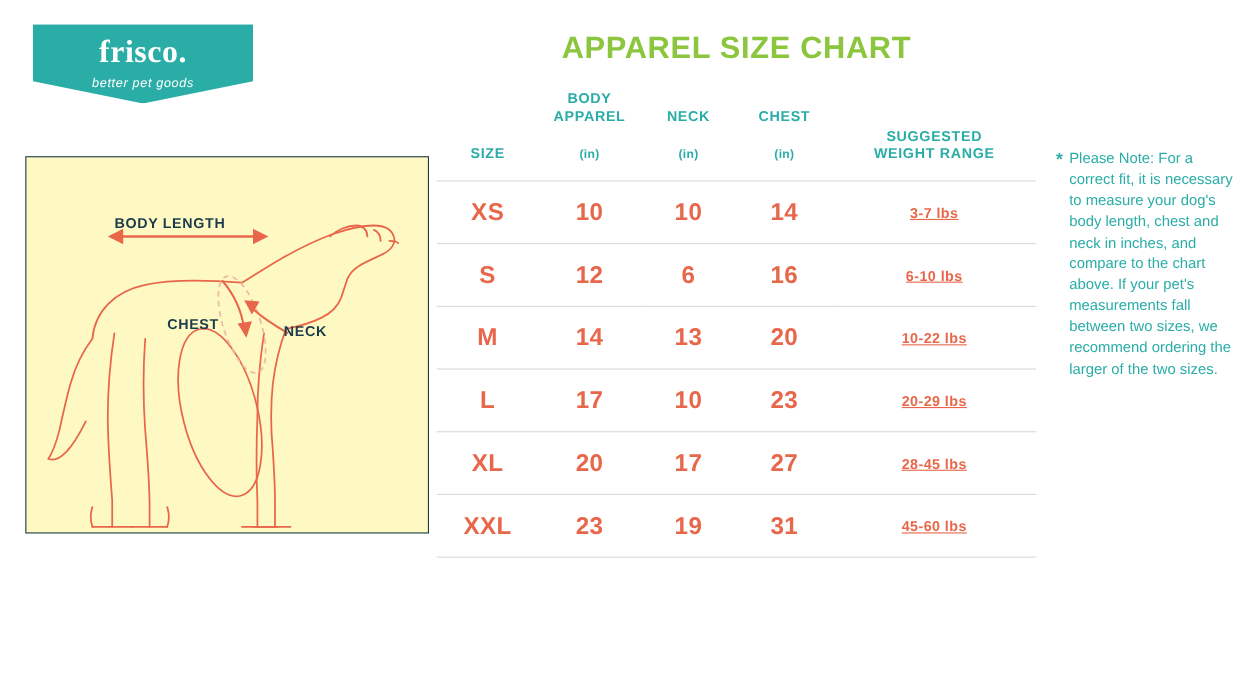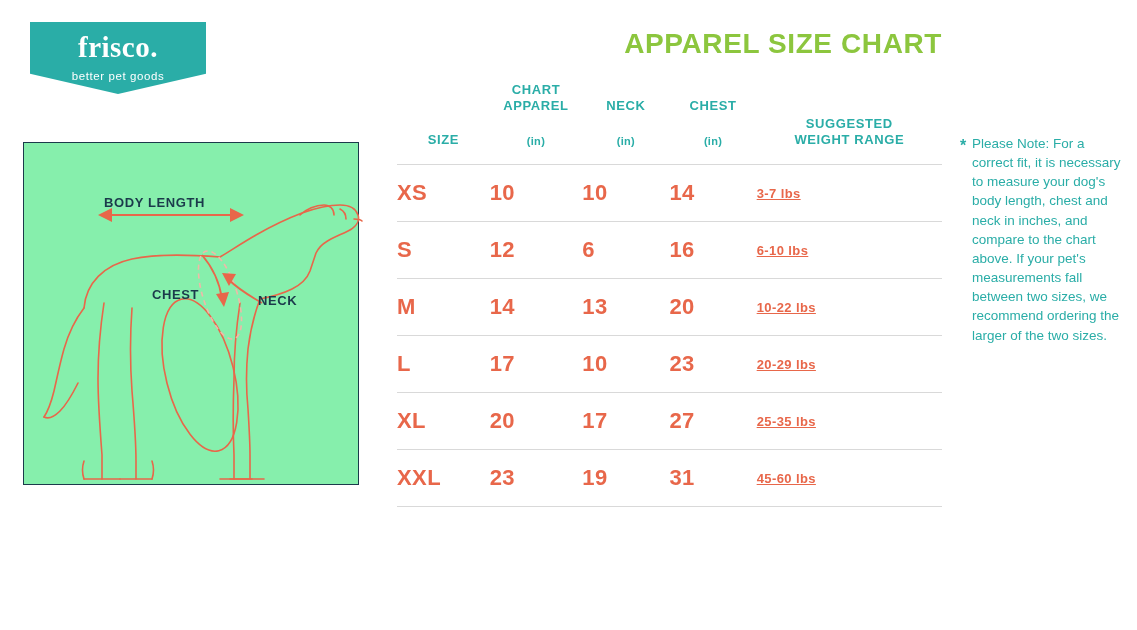--- a/index.html
+++ b/index.html
@@ -19,63 +19,64 @@
     position: relative;
     width: 1137px;
     height: 630px;
   }
 
   
   .brand-badge {
     position: absolute;
     left: 30px;
     top: 22px;
-    width: 176px;
+    width: 200px;
     height: 72px;
     background: #2aada7;
     color: #ffffff;
     -webkit-clip-path: polygon(0% 0%, 100% 0%, 100% 72%, 50% 100%, 0% 72%);
     clip-path: polygon(0% 0%, 100% 0%, 100% 72%, 50% 100%, 0% 72%);
     text-align: center;
   }
   .brand-name {
     font-family: "Liberation Serif", serif;
     font-size: 29px;
     font-weight: bold;
     letter-spacing: 0.5px;
     margin-top: 11px;
     line-height: 1;
   }
   .brand-tag {
     font-size: 11.5px;
     letter-spacing: 0.6px;
     margin-top: 9px;
     line-height: 1;
+    font-style: italic;
   }
 
   
   .illus-box {
     position: absolute;
     left: 23px;
     top: 142px;
-    width: 336px;
+    width: 367px;
     height: 343px;
     border: 1.5px solid #1b3a4b;
-    background: #86efac;
+    background: #fef9c3;
     box-sizing: border-box;
   }
   .illus-box svg { display: block; }
 
   
   .chart-title {
     position: absolute;
     left: 397px;
     top: 28px;
     width: 545px;
-    text-align: right;
+    text-align: center;
     font-size: 28px;
     font-weight: bold;
     letter-spacing: 0.6px;
     color: #8cc63e;
   }
 
   
   .size-table {
     position: absolute;
     left: 397px;
@@ -97,21 +98,21 @@
     display: block;
     font-size: 11px;
     font-weight: bold;
     letter-spacing: 0.3px;
     margin-top: 20px;
   }
   .size-table td {
     color: #e8674a;
     font-size: 22px;
     font-weight: bold;
-    text-align: left;
+    text-align: center;
     padding: 15px 0 15px 0;
     border-top: 1.3px solid #d9d9d9;
     letter-spacing: 0.4px;
   }
   .size-table tbody tr:last-child td {
     border-bottom: 1.3px solid #d9d9d9;
   }
   .col-size   { width: 17%; }
   .col-body   { width: 17%; }
   .col-neck   { width: 16%; }
@@ -222,21 +223,21 @@
         <col class="col-neck">
         <col class="col-chest">
         <col class="col-weight">
     </colgroup>
     <thead>
       <tr>
         <th>
           <span>SIZE</span>
         </th>
         <th>
-          <span>CHART</span><br>
+          <span>BODY</span><br>
           <span>APPAREL</span>
           <span class="unit">(in)</span>
         </th>
         <th>
           <span>NECK</span>
           <span class="unit">(in)</span>
         </th>
         <th>
           <span>CHEST</span>
           <span class="unit">(in)</span>
@@ -274,21 +275,21 @@
           <td>17</td>
           <td>10</td>
           <td>23</td>
           <td class="weight-cell">20-29 lbs</td>
         </tr>
         <tr>
           <td class="size-cell">XL</td>
           <td>20</td>
           <td>17</td>
           <td>27</td>
-          <td class="weight-cell">25-35 lbs</td>
+          <td class="weight-cell">28-45 lbs</td>
         </tr>
         <tr>
           <td class="size-cell">XXL</td>
           <td>23</td>
           <td>19</td>
           <td>31</td>
           <td class="weight-cell">45-60 lbs</td>
         </tr>
       </tbody>
   </table>

